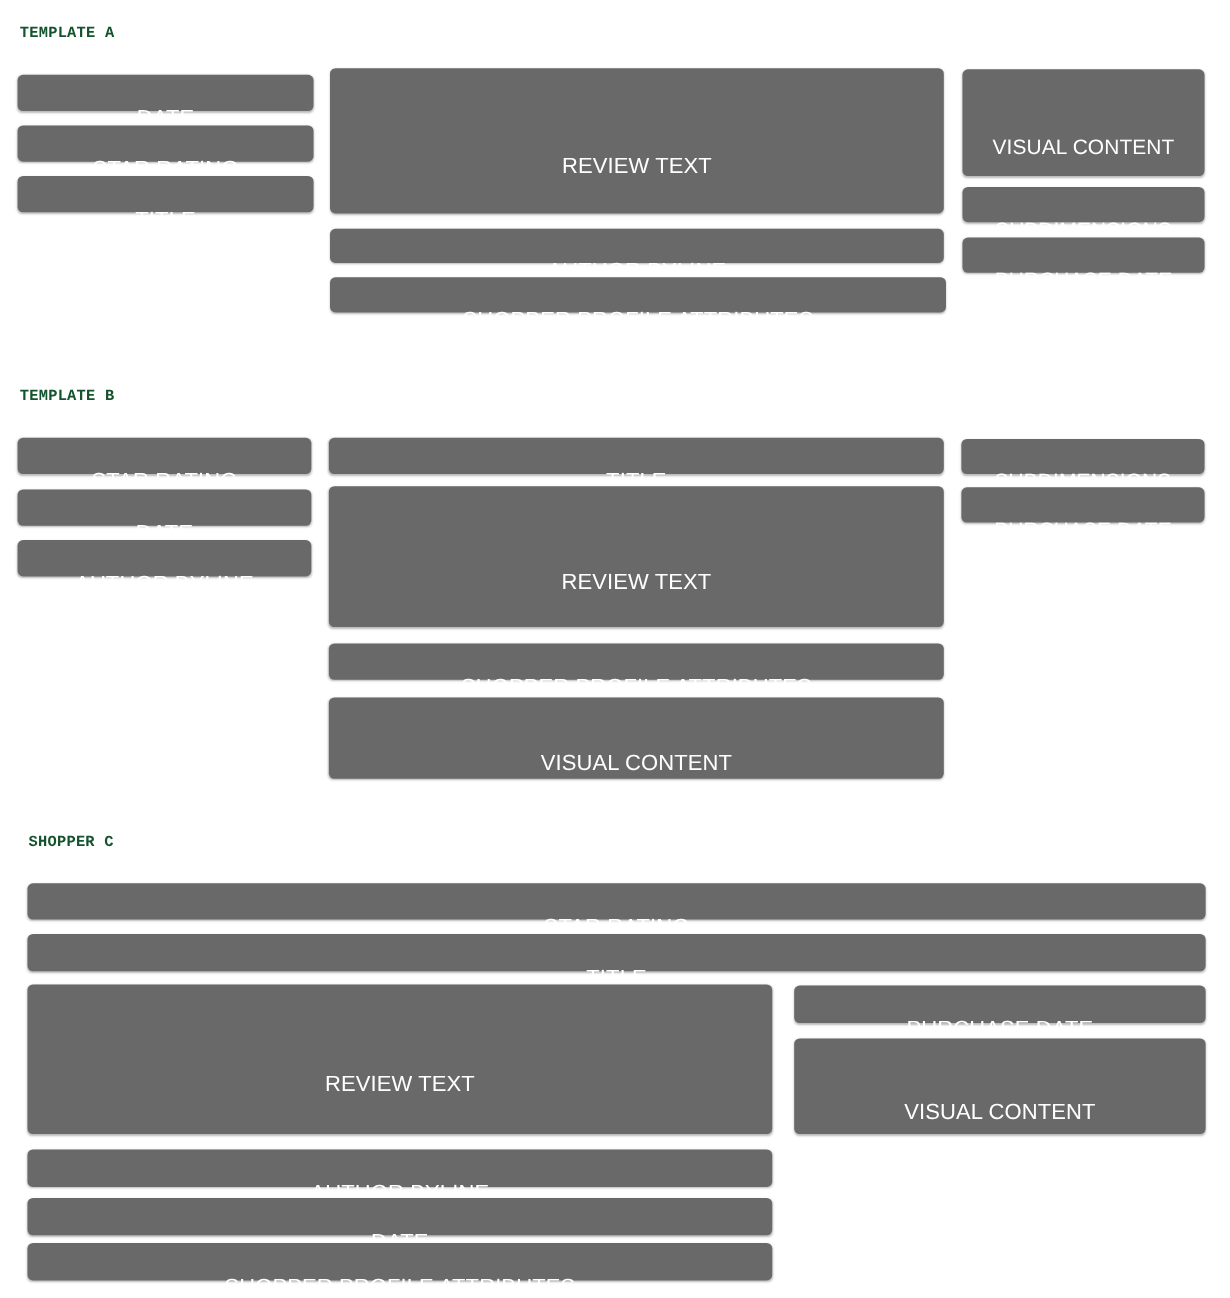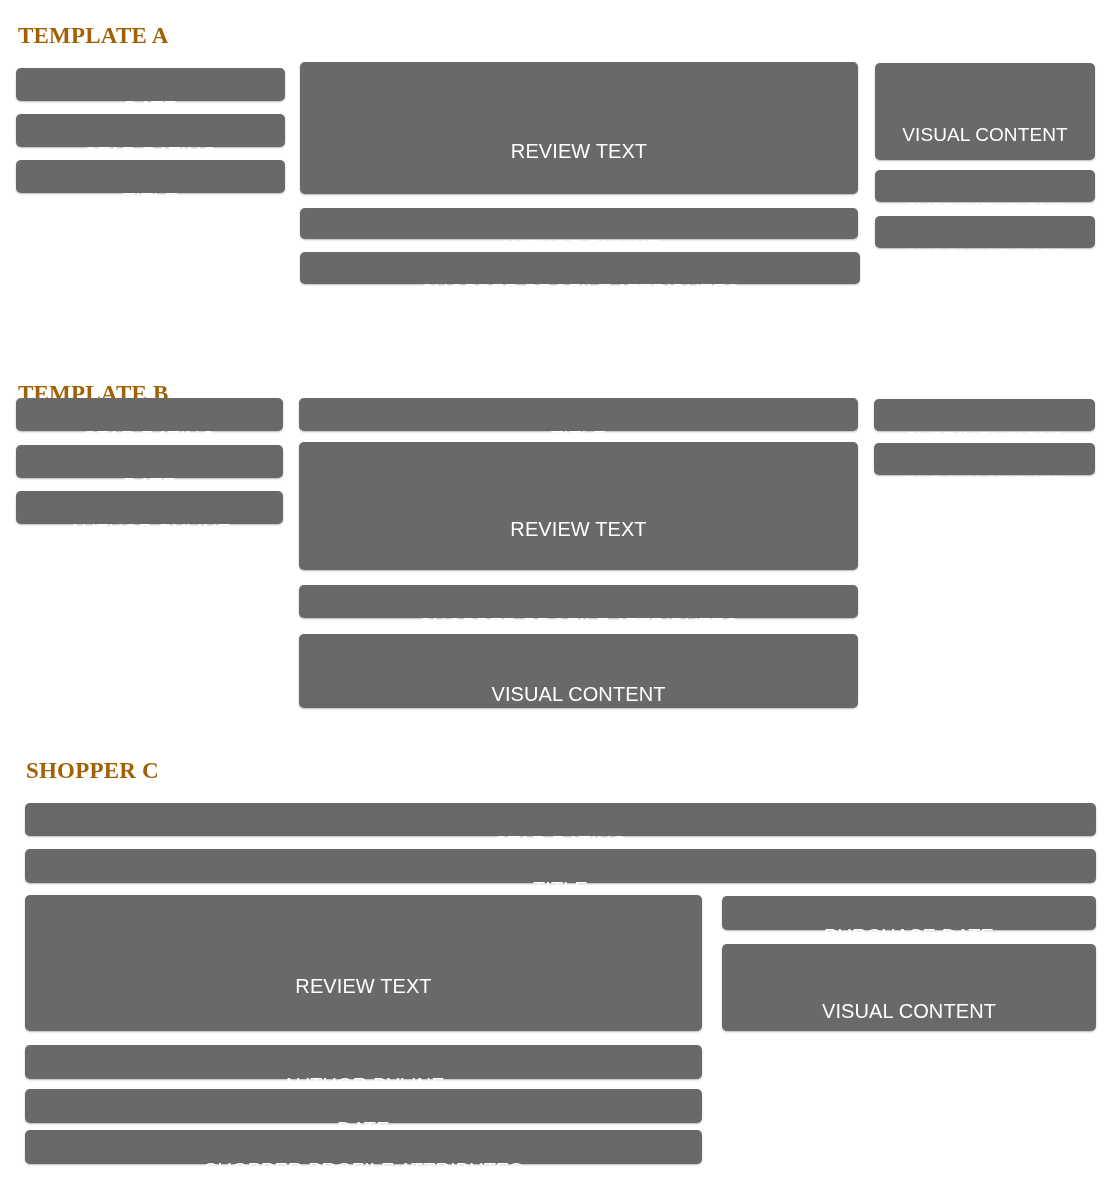--- a/index.html
+++ b/index.html
@@ -15,24 +15,24 @@
     overflow: hidden;
   }
   .canvas {
     position: relative;
     width: 1118px;
     height: 1180px;
     background: #ffffff;
   }
   .tpl-heading {
     position: absolute;
-    font-family: Liberation Serif, serif;
-    font-size: 23px;
+    font-family: Liberation Mono, monospace;
+    font-size: 14px;
     font-weight: bold;
-    color: #a16207;
+    color: #14532d;
     letter-spacing: 0.2px;
     white-space: nowrap;
     line-height: 1;
   }
   .block {
     position: absolute;
     background: #696969;
     border-radius: 5px;
     box-shadow: 0 1px 2px rgba(0,0,0,0.28);
     display: flex;
@@ -53,21 +53,21 @@
   }
   .block-label.sm {
     font-size: 19px;
   }
 </style>
 </head>
 <body>
 
 <div class="canvas" id="canvas">
     <div class="tpl-heading" style="left: 18px; top: 24px;">TEMPLATE A</div>
-    <div class="tpl-heading" style="left: 18px; top: 354px; margin-top: 28px;">TEMPLATE B</div>
+    <div class="tpl-heading" style="left: 18px; top: 354px;">TEMPLATE B</div>
     <div class="tpl-heading" style="left: 26px; top: 759px;">SHOPPER C</div>
     <div class="block" style="left: 16px; top: 68px; width: 269px; height: 33px; background: rgb(105, 105, 105);">
       <span class="block-label">DATE</span>
     </div>
     <div class="block" style="left: 16px; top: 114px; width: 269px; height: 33px; background: rgb(105, 105, 105);">
       <span class="block-label">STAR RATING</span>
     </div>
     <div class="block" style="left: 16px; top: 160px; width: 269px; height: 33px; background: rgb(105, 105, 105);">
       <span class="block-label">TITLE</span>
     </div>

